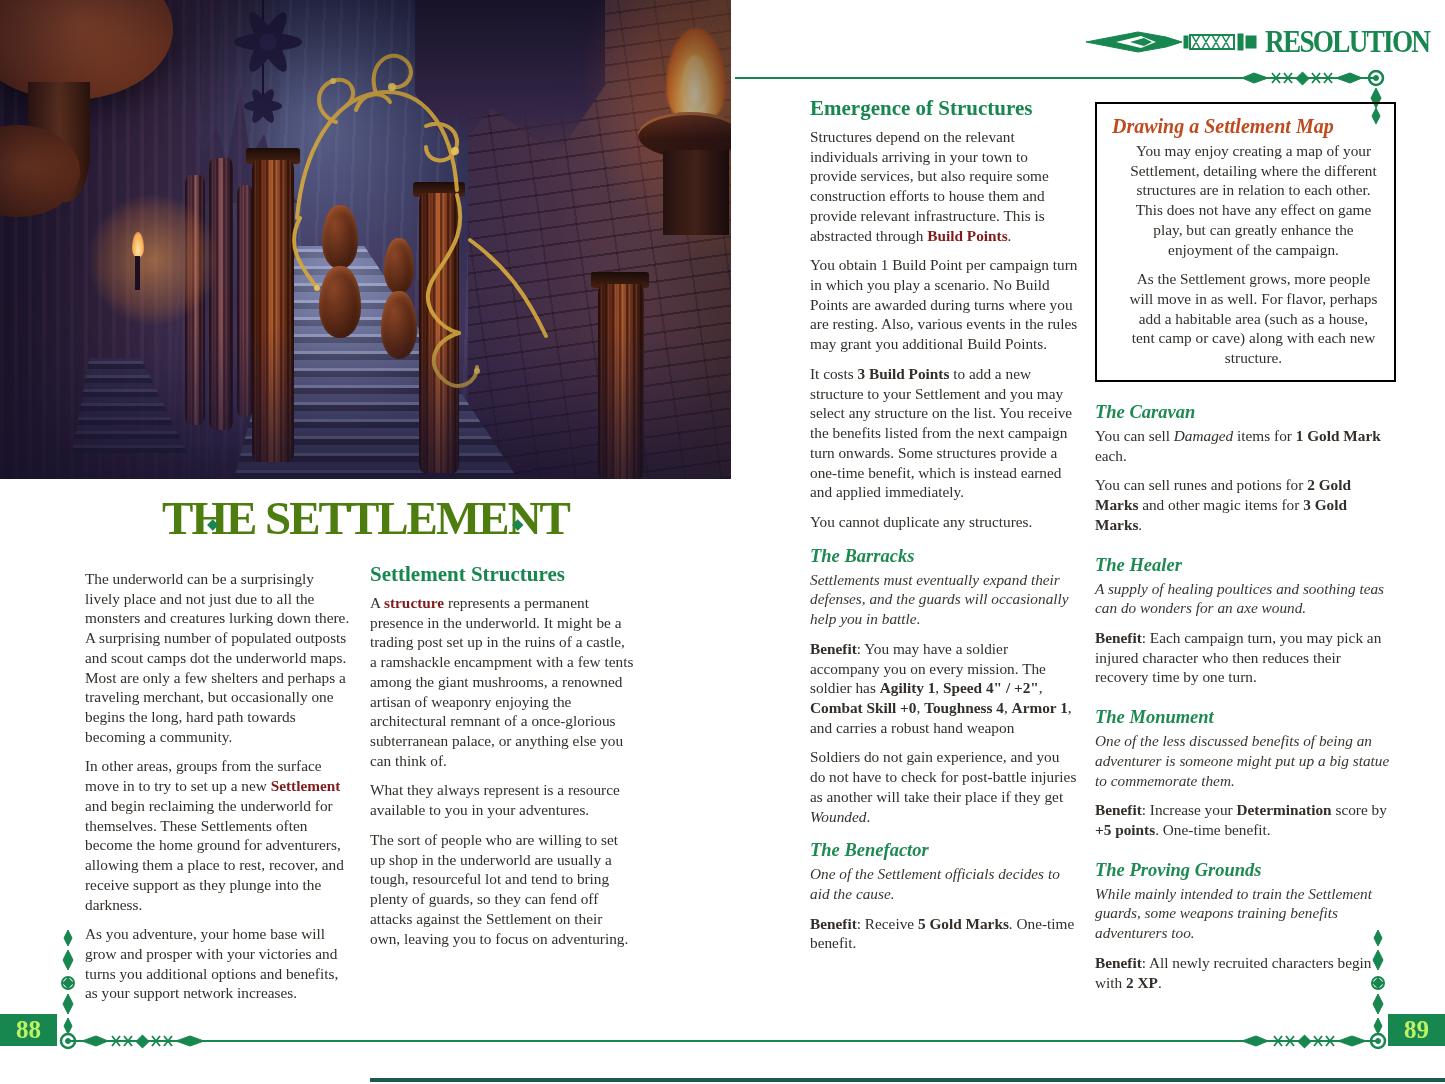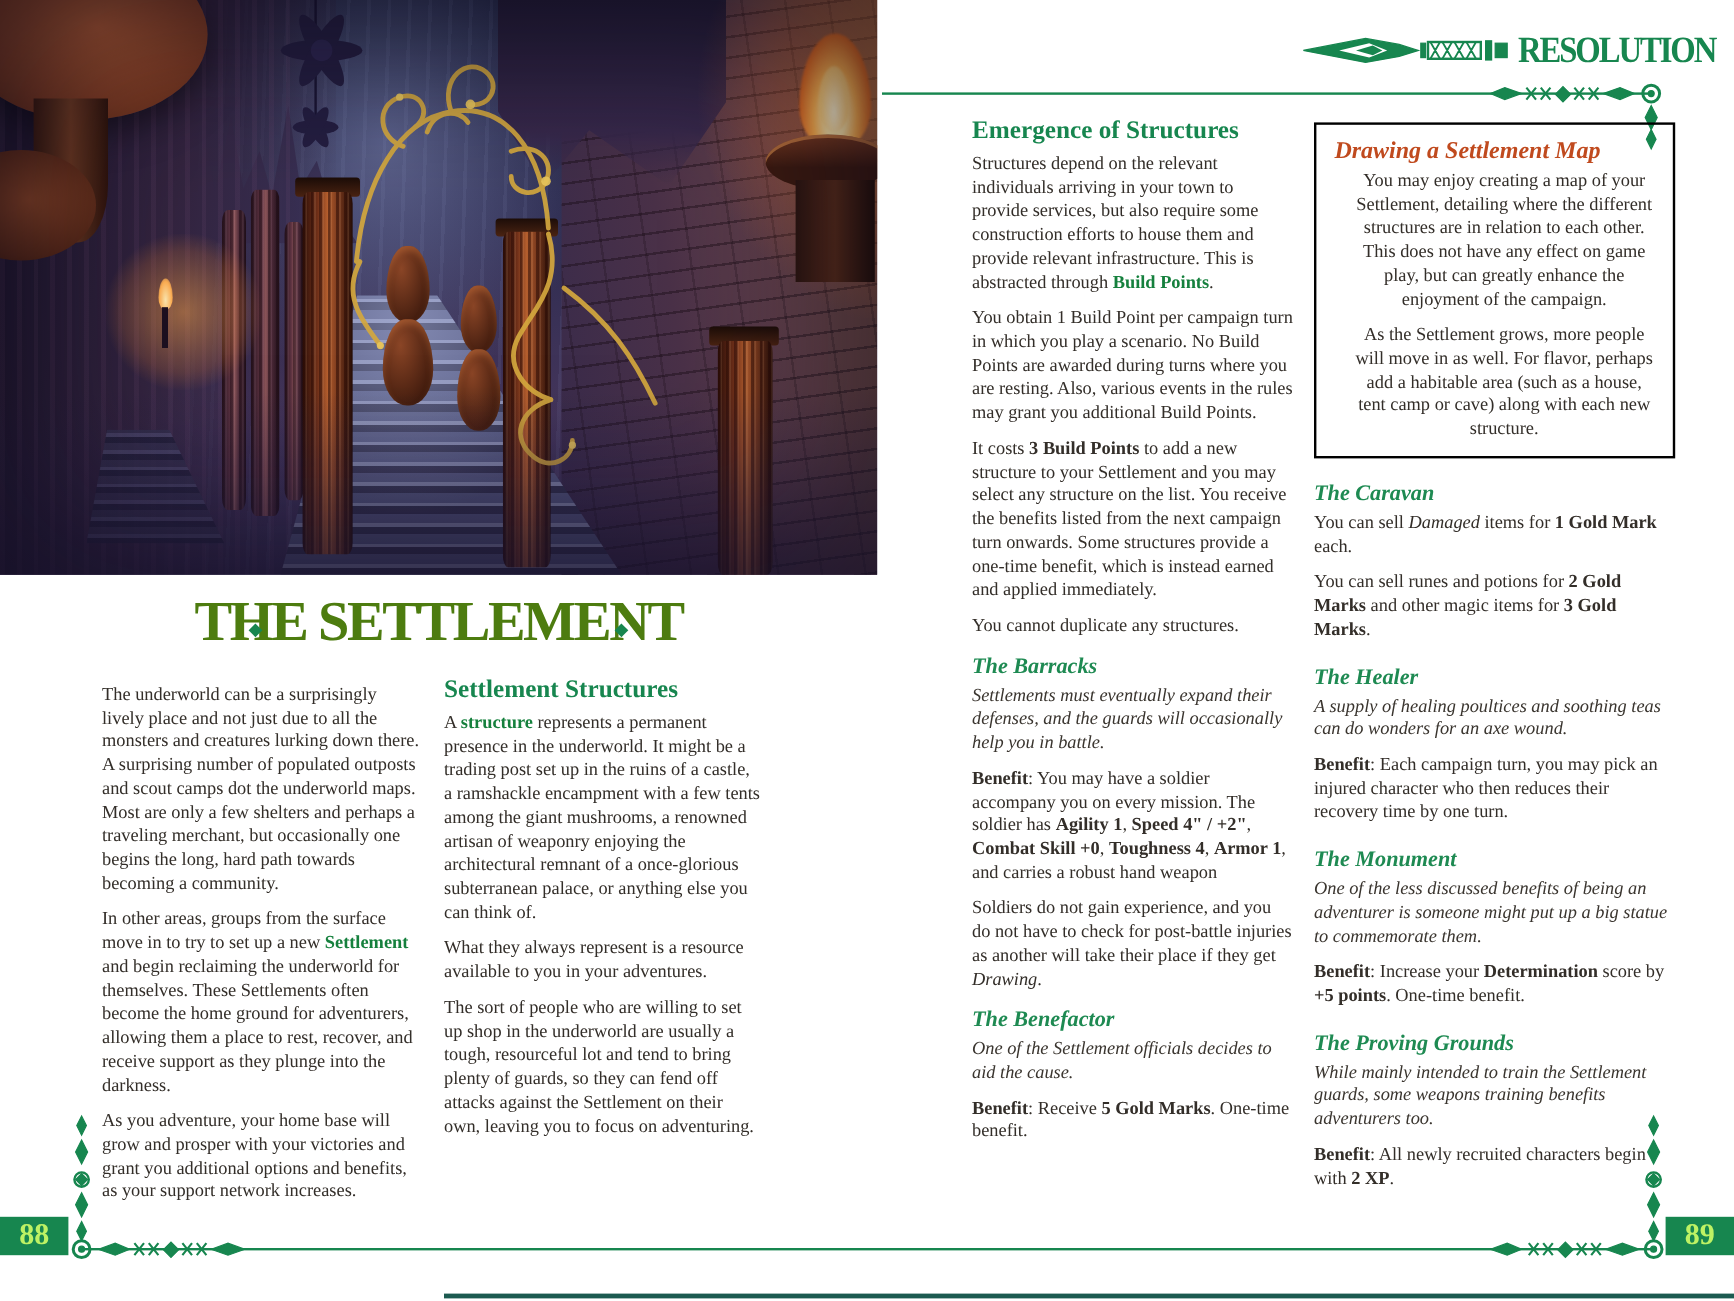--- a/index.html
+++ b/index.html
@@ -10,21 +10,21 @@
   .col{position:absolute;text-align:left;}
   .col p{font-size:15.3px;line-height:1.29;margin:0 0 10px 0;}
   .col p.lead{font-style:italic;color:#3a352f;}
   h1,h2,h3{margin:0;font-weight:700;}
   h2.sec{color:#17864F;font-size:21px;margin:0 0 6px 0;}
   h2.sec.mt{margin-top:16px;}
   h3.sub{color:#1E8A52;font-size:18.5px;font-style:italic;margin:14px 0 3px 0;}
   h3.sub.first{margin-top:0;}
   .s-b{font-weight:700;}
   .s-i{font-style:italic;}
-  .s-ab{font-weight:700;color:#15803d;}
+  .s-ab{font-weight:700;color:#7f1d1d;}
   
   .infobox{border:2px solid #000000;padding:11px 15px 12px 15px;margin:6px 0 20px 0;box-sizing:border-box;}
   .infobox h3{color:#C04A1E;font-size:20px;font-style:italic;margin:0 0 3px 0;}
   .infobox p{font-size:15.3px;line-height:1.29;margin:0 0 10px 16px;text-align:center;}
   .infobox p:last-child{margin-bottom:0;}
   
   .title-row{position:absolute;left:0;top:495px;width:731px;text-align:center;}
   .title-row h1{display:inline-block;color:#4d7c0f;font-size:47px;letter-spacing:-2px;line-height:1;text-align:center;}
   .title-dia{position:absolute;top:515px;color:#17864F;font-size:15px;}
   .res-head{position:absolute;left:1086px;top:26px;display:flex;align-items:center;gap:7px;}
@@ -171,21 +171,21 @@
 
 <div class="title-row">
   <h1>THE SETTLEMENT</h1>
 </div>
 <span class="title-dia" style="left:207px;">◆</span>
 <span class="title-dia" style="left:512px;">◆</span>
 
 <div class="col" style="left:85px;top:569px;width:265px;">
   <p>The underworld can be a surprisingly lively place and not just due to all the monsters and creatures lurking down there. A surprising number of populated outposts and scout camps dot the underworld maps. Most are only a few shelters and perhaps a traveling merchant, but occasionally one begins the long, hard path towards becoming a community.</p>
   <p>In other areas, groups from the surface move in to try to set up a new <span class="s-ab">Settlement</span> and begin reclaiming the underworld for themselves. These Settlements often become the home ground for adventurers, allowing them a place to rest, recover, and receive support as they plunge into the darkness.</p>
-  <p>As you adventure, your home base will grow and prosper with your victories and grant you additional options and benefits, as your support network increases.</p>
+  <p>As you adventure, your home base will grow and prosper with your victories and turns you additional options and benefits, as your support network increases.</p>
 </div>
 
 <div class="col" style="left:370px;top:562px;width:265px;">
   <h2 class="sec">Settlement Structures</h2>
   <p>A <span class="s-ab">structure</span> represents a permanent presence in the underworld. It might be a trading post set up in the ruins of a castle, a ramshackle encampment with a few tents among the giant mushrooms, a renowned artisan of weaponry enjoying the architectural remnant of a once-glorious subterranean palace, or anything else you can think of.</p>
   <p>What they always represent is a resource available to you in your adventures.</p>
   <p>The sort of people who are willing to set up shop in the underworld are usually a tough, resourceful lot and tend to bring plenty of guards, so they can fend off attacks against the Settlement on their own, leaving you to focus on adventuring.</p>
 </div>
 
 <div class="pageno" style="left:0;">88</div>
@@ -224,21 +224,21 @@
 
 <div class="col" style="left:810px;top:96px;width:268px;">
   <h2 class="sec">Emergence of Structures</h2>
   <p>Structures depend on the relevant individuals arriving in your town to provide services, but also require some construction efforts to house them and provide relevant infrastructure. This is abstracted through <span class="s-ab">Build Points</span>.</p>
   <p>You obtain 1 Build Point per campaign turn in which you play a scenario. No Build Points are awarded during turns where you are resting. Also, various events in the rules may grant you additional Build Points.</p>
   <p>It costs <span class="s-b">3 Build Points</span> to add a new structure to your Settlement and you may select any structure on the list. You receive the benefits listed from the next campaign turn onwards. Some structures provide a one-time benefit, which is instead earned and applied immediately.</p>
   <p>You cannot duplicate any structures.</p>
   <h3 class="sub">The Barracks</h3>
   <p class="lead">Settlements must eventually expand their defenses, and the guards will occasionally help you in battle.</p>
   <p><span class="s-b">Benefit</span>: You may have a soldier accompany you on every mission. The soldier has <span class="s-b">Agility 1</span>, <span class="s-b">Speed 4" / +2"</span>, <span class="s-b">Combat Skill +0</span>, <span class="s-b">Toughness 4</span>, <span class="s-b">Armor 1</span>, and carries a robust hand weapon</p>
-  <p>Soldiers do not gain experience, and you do not have to check for post-battle injuries as another will take their place if they get <span class="s-i">Drawing</span>.</p>
+  <p>Soldiers do not gain experience, and you do not have to check for post-battle injuries as another will take their place if they get <span class="s-i">Wounded</span>.</p>
   <h3 class="sub">The Benefactor</h3>
   <p class="lead">One of the Settlement officials decides to aid the cause.</p>
   <p><span class="s-b">Benefit</span>: Receive <span class="s-b">5 Gold Marks</span>. One-time benefit.</p>
 </div>
 
 <div class="col" style="left:1095px;top:96px;width:301px;">
   <div class="infobox">
     <h3>Drawing a Settlement Map</h3>
     <p>You may enjoy creating a map of your Settlement, detailing where the different structures are in relation to each other. This does not have any effect on game play, but can greatly enhance the enjoyment of the campaign.</p>
     <p>As the Settlement grows, more people will move in as well. For flavor, perhaps add a habitable area (such as a house, tent camp or cave) along with each new structure.</p>

